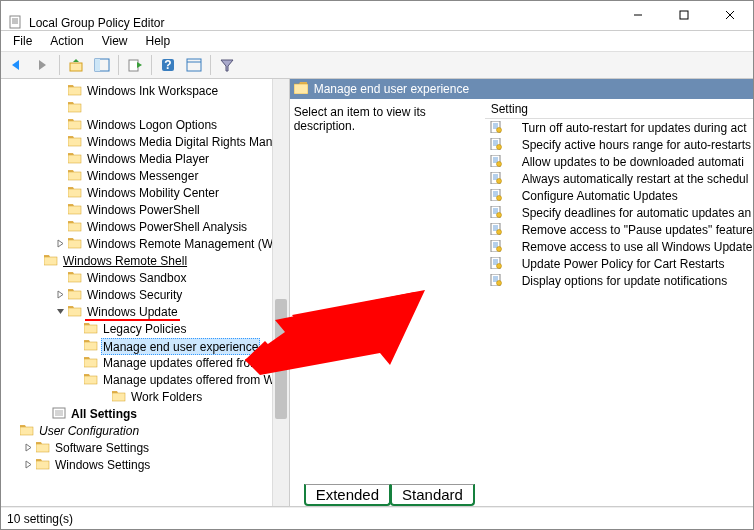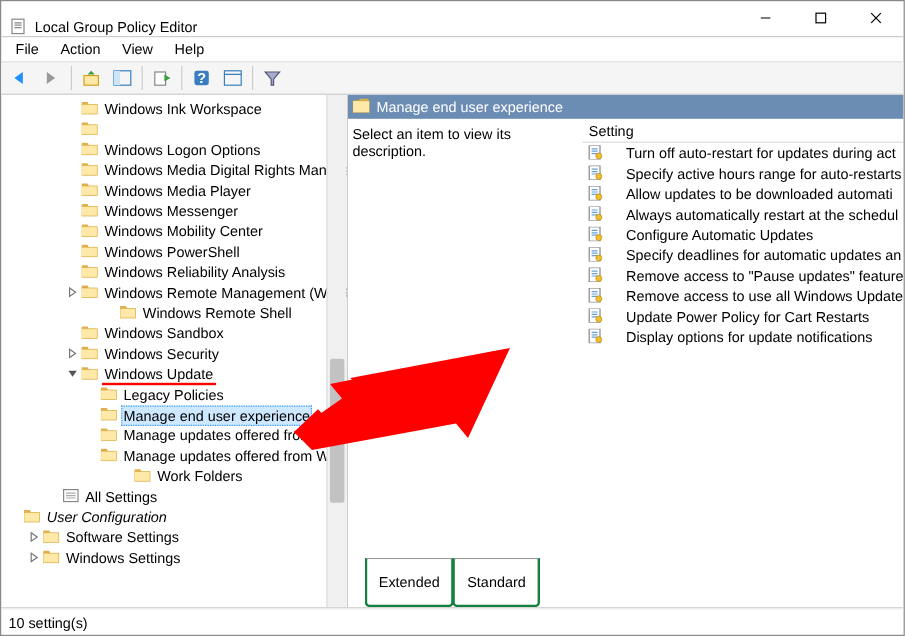--- a/index.html
+++ b/index.html
@@ -34,21 +34,21 @@
 .right { flex: 1; display: flex; flex-direction: column; position: relative; }
 .right-head { height: 20px; background: #6b8cb3; color: #fff; display: flex; align-items: center; padding-left: 4px; gap: 6px; }
 .right-body { flex: 1; display: flex; overflow: hidden; }
 .desc-col { width: 195px; padding: 6px 4px; }
 .list-col { flex: 1; overflow: hidden; }
 .list-head { height: 20px; border-bottom: 1px solid #ddd; display: flex; align-items: center; padding-left: 6px; }
 .list-row { height: 17px; display: flex; align-items: center; padding-left: 4px; white-space: nowrap; gap: 13px; }
 .list-row .ricon { width: 16px; height: 14px; margin-right: 4px; }
 
 .tabs { height: 22px; display: flex; align-items: flex-end; padding-left: 14px; }
-.tab { border: 2px solid #15803d; border-top: 1px solid #999; border-radius: 0 0 4px 4px; padding: 12px 10px; background: #fff; margin-right: -1px; font-size: 12px; }
+.tab { border: 2px solid #15803d; border-top: 1px solid #999; border-radius: 0 0 4px 4px; padding: 1px 10px; background: #fff; margin-right: -1px; font-size: 15px; }
 .tab.active { background: #fff; z-index: 2; }
 
 .statusbar { height: 22px; display: flex; align-items: center; padding-left: 6px; border-top: 1px solid #eee; }
 
 
 .arrow-overlay { position: absolute; pointer-events: none; z-index: 100; }
 
 
 .folder-svg { width: 14px; height: 12px; }
 
@@ -230,35 +230,35 @@
           <span class="label">Windows PowerShell</span>
         </div>
         <div class="tnode" style="padding-left: 52px;">
           <span class="expander"></span>
           <span class="ticon">
             <svg class="folder-svg" viewBox="0 0 14 12">
               <path d="M0 3 L0 1 L5 1 L6 3 Z" fill="#e0b050"></path>
               <rect x="0" y="3" width="13" height="8" fill="#ffe9a8" stroke="#d4a020" stroke-width="0.5"></rect>
             </svg>
           </span>
-          <span class="label">Windows Reliability Analysis</span>
+          <span class="label">Windows PowerShell Analysis</span>
         </div>
         <div class="tnode" style="padding-left: 52px;">
           <span class="expander"><svg width="9" height="9">
               <polygon points="2,1 7,4.5 2,8" fill="none" stroke="#777"></polygon>
             </svg></span>
           <span class="ticon">
             <svg class="folder-svg" viewBox="0 0 14 12">
               <path d="M0 3 L0 1 L5 1 L6 3 Z" fill="#e0b050"></path>
               <rect x="0" y="3" width="13" height="8" fill="#ffe9a8" stroke="#d4a020" stroke-width="0.5"></rect>
             </svg>
           </span>
           <span class="label">Windows Remote Management (WinR</span>
         </div>
-        <div class="tnode" style="padding-left: 84px;">
+        <div class="tnode" style="padding-left: 28px; text-decoration: underline;">
           <span class="expander"></span>
           <span class="ticon">
             <svg class="folder-svg" viewBox="0 0 14 12">
               <path d="M0 3 L0 1 L5 1 L6 3 Z" fill="#e0b050"></path>
               <rect x="0" y="3" width="13" height="8" fill="#ffe9a8" stroke="#d4a020" stroke-width="0.5"></rect>
             </svg>
           </span>
           <span class="label">Windows Remote Shell</span>
         </div>
         <div class="tnode" style="padding-left: 52px;">
@@ -338,21 +338,21 @@
         <div class="tnode" style="padding-left: 72px; margin-left: 24px;">
           <span class="expander"></span>
           <span class="ticon">
             <svg class="folder-svg" viewBox="0 0 14 12">
               <path d="M0 3 L0 1 L5 1 L6 3 Z" fill="#e0b050"></path>
               <rect x="0" y="3" width="13" height="8" fill="#ffe9a8" stroke="#d4a020" stroke-width="0.5"></rect>
             </svg>
           </span>
           <span class="label">Work Folders</span>
         </div>
-        <div class="tnode" style="padding-left: 36px;">
+        <div class="tnode" style="padding-left: 36px; font-weight: bold;">
           <span class="expander"></span>
           <span class="ticon">
             <svg width="14" height="12" viewBox="0 0 14 12">
               <rect x="1" y="1" width="12" height="10" fill="#fff" stroke="#888"></rect>
               <line x1="3" y1="4" x2="11" y2="4" stroke="#aaa"></line>
               <line x1="3" y1="6" x2="11" y2="6" stroke="#aaa"></line>
               <line x1="3" y1="8" x2="11" y2="8" stroke="#aaa"></line>
             </svg>
           </span>
           <span class="label">All Settings</span>

